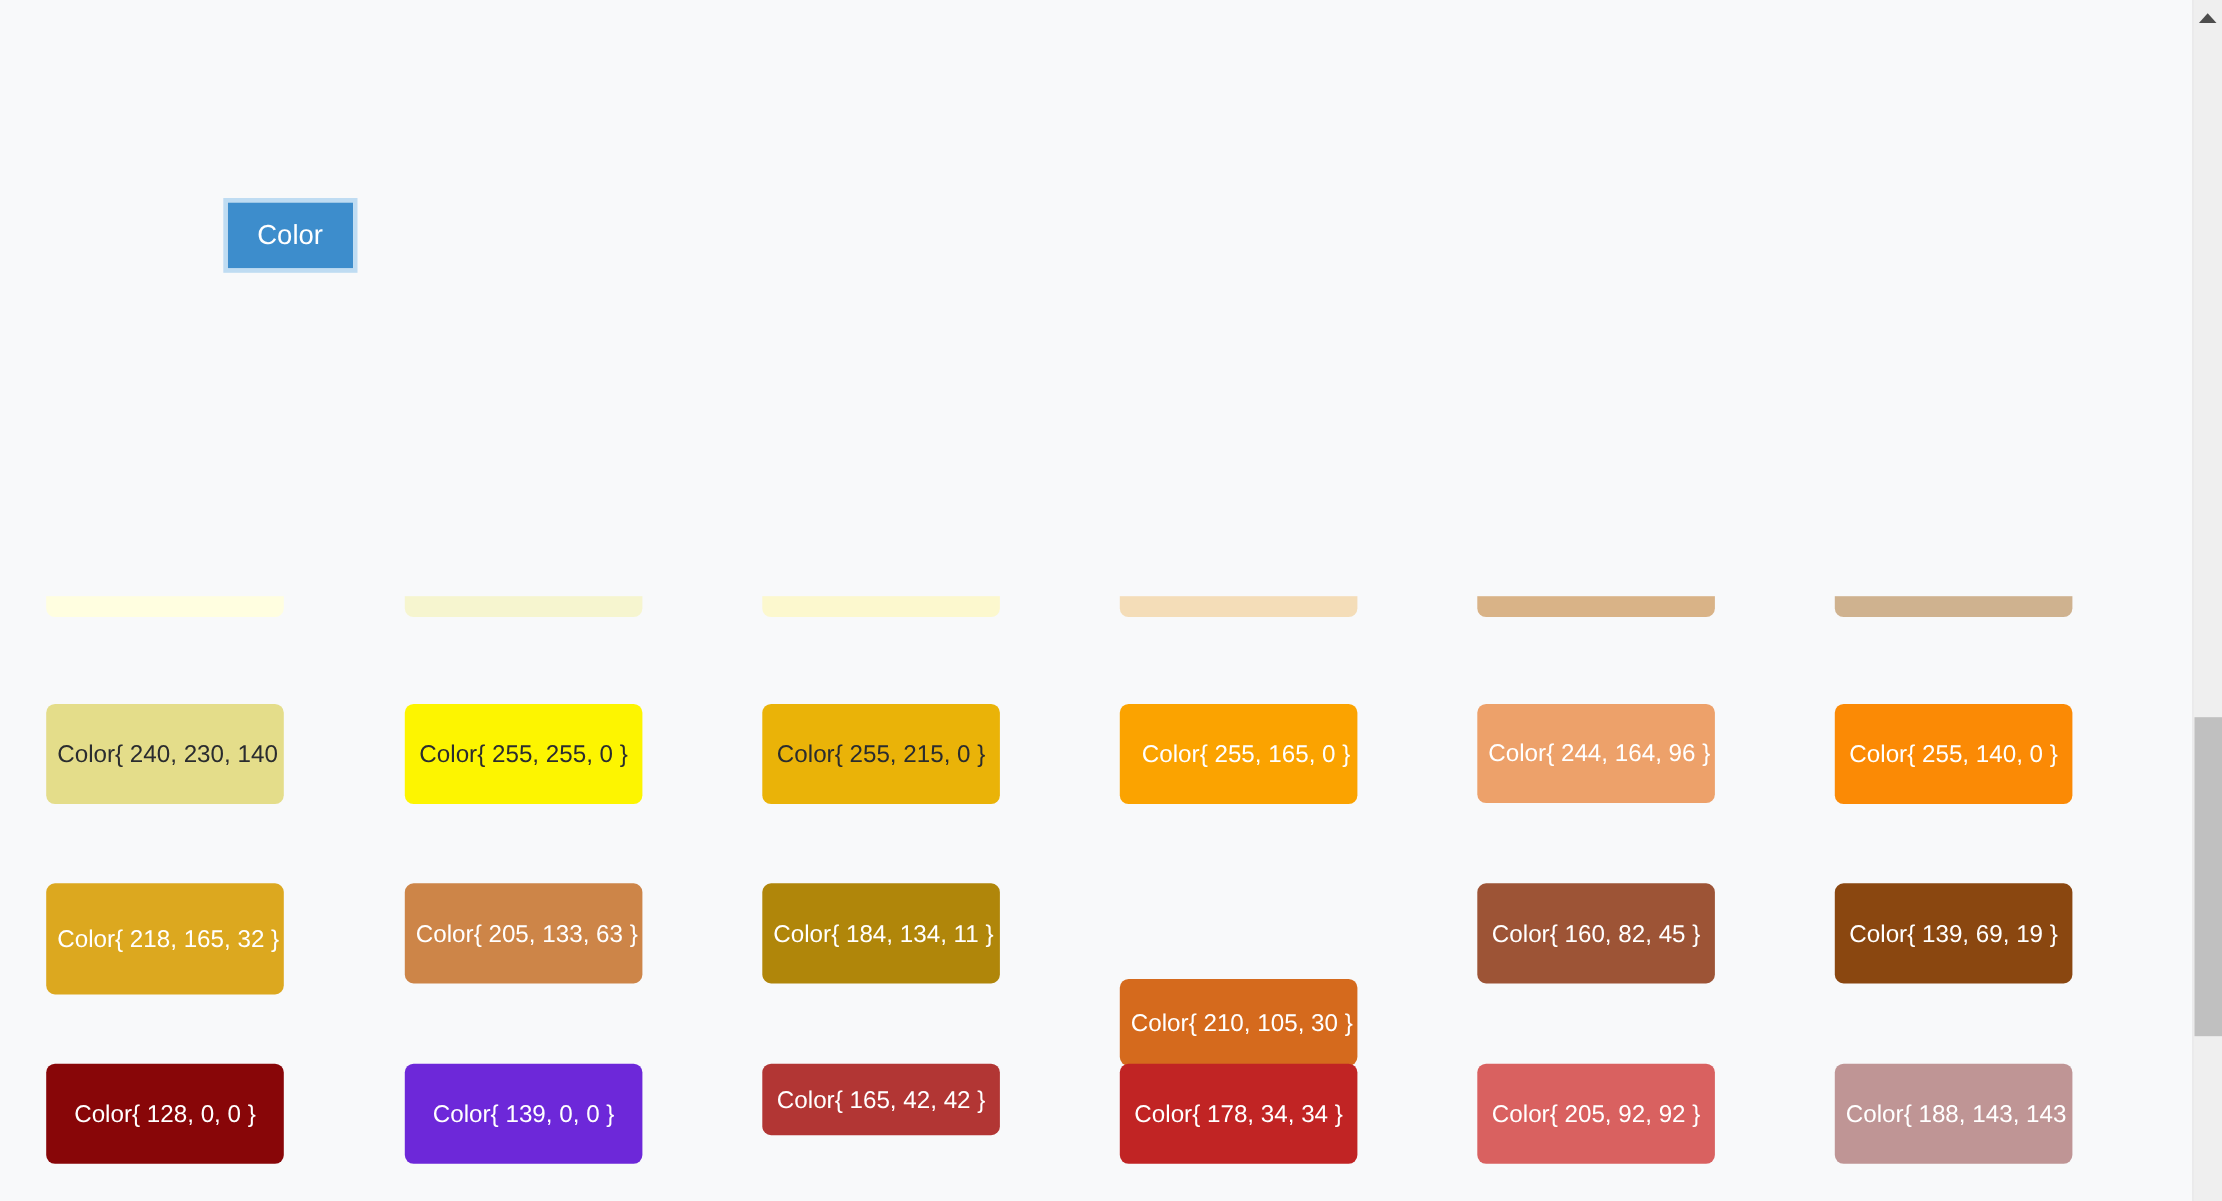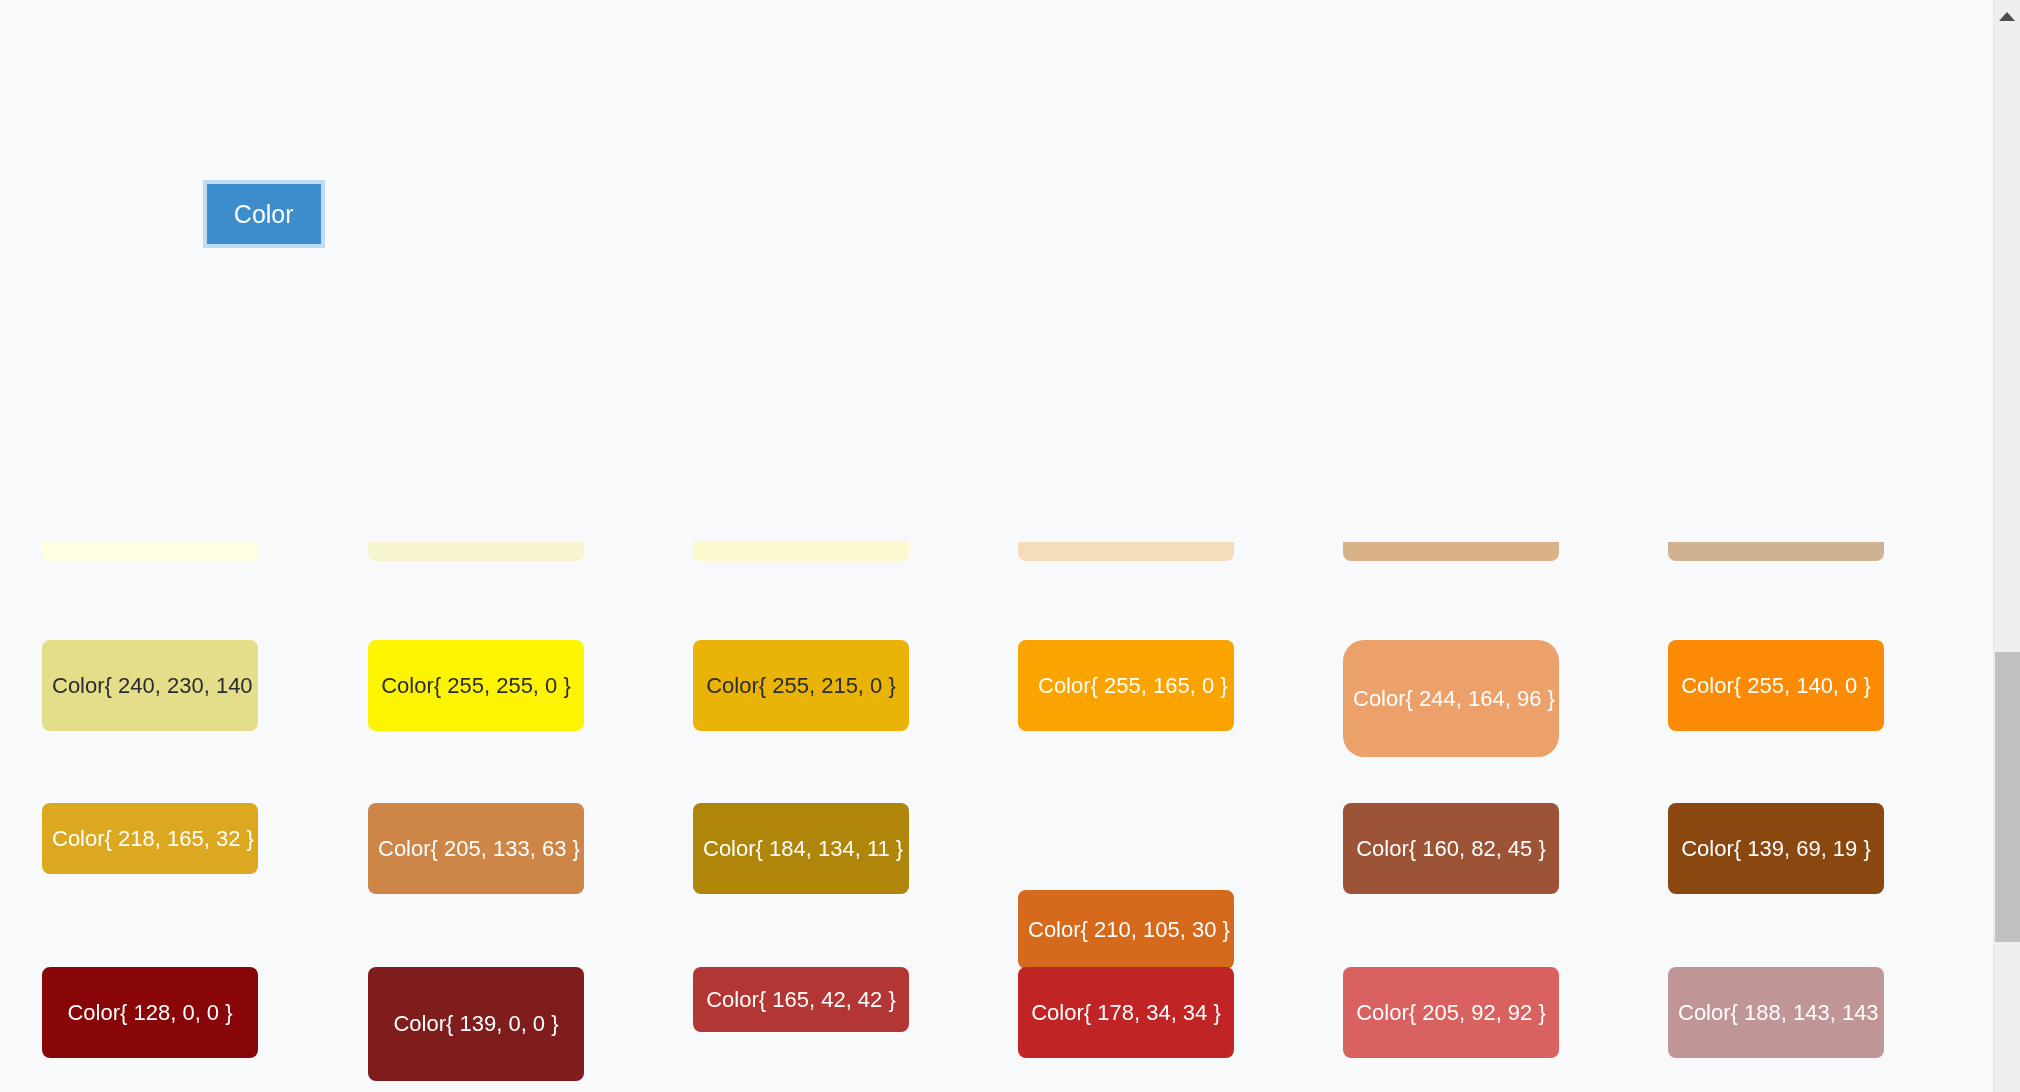--- a/index.html
+++ b/index.html
@@ -299,48 +299,48 @@
       </div>
       <div class="swatch" style="left: 368px; top: 640px; height: 91px; background: rgb(253, 245, 0);">
         <span class="swatch-label" style="color: rgb(42, 44, 47);">Color{ 255, 255, 0 }</span>
       </div>
       <div class="swatch" style="left: 693px; top: 640px; height: 91px; background: #eab308;">
         <span class="swatch-label" style="color: rgb(42, 44, 47);">Color{ 255, 215, 0 }</span>
       </div>
       <div class="swatch" style="left: 1018px; top: 640px; height: 91px; background: rgb(251, 163, 0);">
         <span class="swatch-label" style="color: rgb(255, 255, 255); padding-left: 20px;">Color{ 255, 165, 0 }</span>
       </div>
-      <div class="swatch" style="left: 1343px; top: 640px; height: 117px; background: rgb(237, 161, 106); border-radius: 21px;">
+      <div class="swatch" style="left: 1343px; top: 640px; height: 90px; background: rgb(237, 161, 106);">
         <span class="swatch-label" style="color: rgb(255, 255, 255);">Color{ 244, 164, 96 }</span>
       </div>
       <div class="swatch" style="left: 1668px; top: 640px; height: 91px; background: rgb(251, 138, 5);">
         <span class="swatch-label" style="color: rgb(255, 255, 255);">Color{ 255, 140, 0 }</span>
       </div>
-      <div class="swatch" style="left: 42px; top: 803px; height: 71px; background: rgb(220, 168, 31);">
+      <div class="swatch" style="left: 42px; top: 803px; height: 101px; background: rgb(220, 168, 31);">
         <span class="swatch-label" style="color: rgb(255, 255, 255);">Color{ 218, 165, 32 }</span>
       </div>
       <div class="swatch" style="left: 368px; top: 803px; height: 91px; background: rgb(205, 133, 72);">
         <span class="swatch-label" style="color: rgb(255, 255, 255);">Color{ 205, 133, 63 }</span>
       </div>
       <div class="swatch" style="left: 693px; top: 803px; height: 91px; background: rgb(176, 134, 10);">
         <span class="swatch-label" style="color: rgb(255, 255, 255);">Color{ 184, 134, 11 }</span>
       </div>
       <div class="swatch" style="left: 1018px; top: 843px; height: 79px; background: rgb(213, 106, 29); margin-top: 47px;">
         <span class="swatch-label" style="color: rgb(255, 255, 255);">Color{ 210, 105, 30 }</span>
       </div>
       <div class="swatch" style="left: 1343px; top: 803px; height: 91px; background: rgb(157, 84, 54);">
         <span class="swatch-label" style="color: rgb(255, 255, 255);">Color{ 160, 82, 45 }</span>
       </div>
       <div class="swatch" style="left: 1668px; top: 803px; height: 91px; background: rgb(138, 71, 16);">
         <span class="swatch-label" style="color: rgb(255, 255, 255);">Color{ 139, 69, 19 }</span>
       </div>
       <div class="swatch" style="left: 42px; top: 967px; height: 91px; background: rgb(136, 6, 8);">
         <span class="swatch-label" style="color: rgb(255, 255, 255); text-align: center;">Color{ 128, 0, 0 }</span>
       </div>
-      <div class="swatch" style="left: 368px; top: 967px; height: 114px; background: #7f1d1d;">
+      <div class="swatch" style="left: 368px; top: 967px; height: 91px; background: #6d28d9;">
         <span class="swatch-label" style="color: rgb(255, 255, 255);">Color{ 139, 0, 0 }</span>
       </div>
       <div class="swatch" style="left: 693px; top: 967px; height: 65px; background: rgb(178, 54, 52);">
         <span class="swatch-label" style="color: rgb(255, 255, 255);">Color{ 165, 42, 42 }</span>
       </div>
       <div class="swatch" style="left: 1018px; top: 967px; height: 91px; background: rgb(193, 36, 36);">
         <span class="swatch-label" style="color: rgb(255, 255, 255);">Color{ 178, 34, 34 }</span>
       </div>
       <div class="swatch" style="left: 1343px; top: 967px; height: 91px; background: rgb(217, 97, 96);">
         <span class="swatch-label" style="color: rgb(255, 255, 255);">Color{ 205, 92, 92 }</span>

